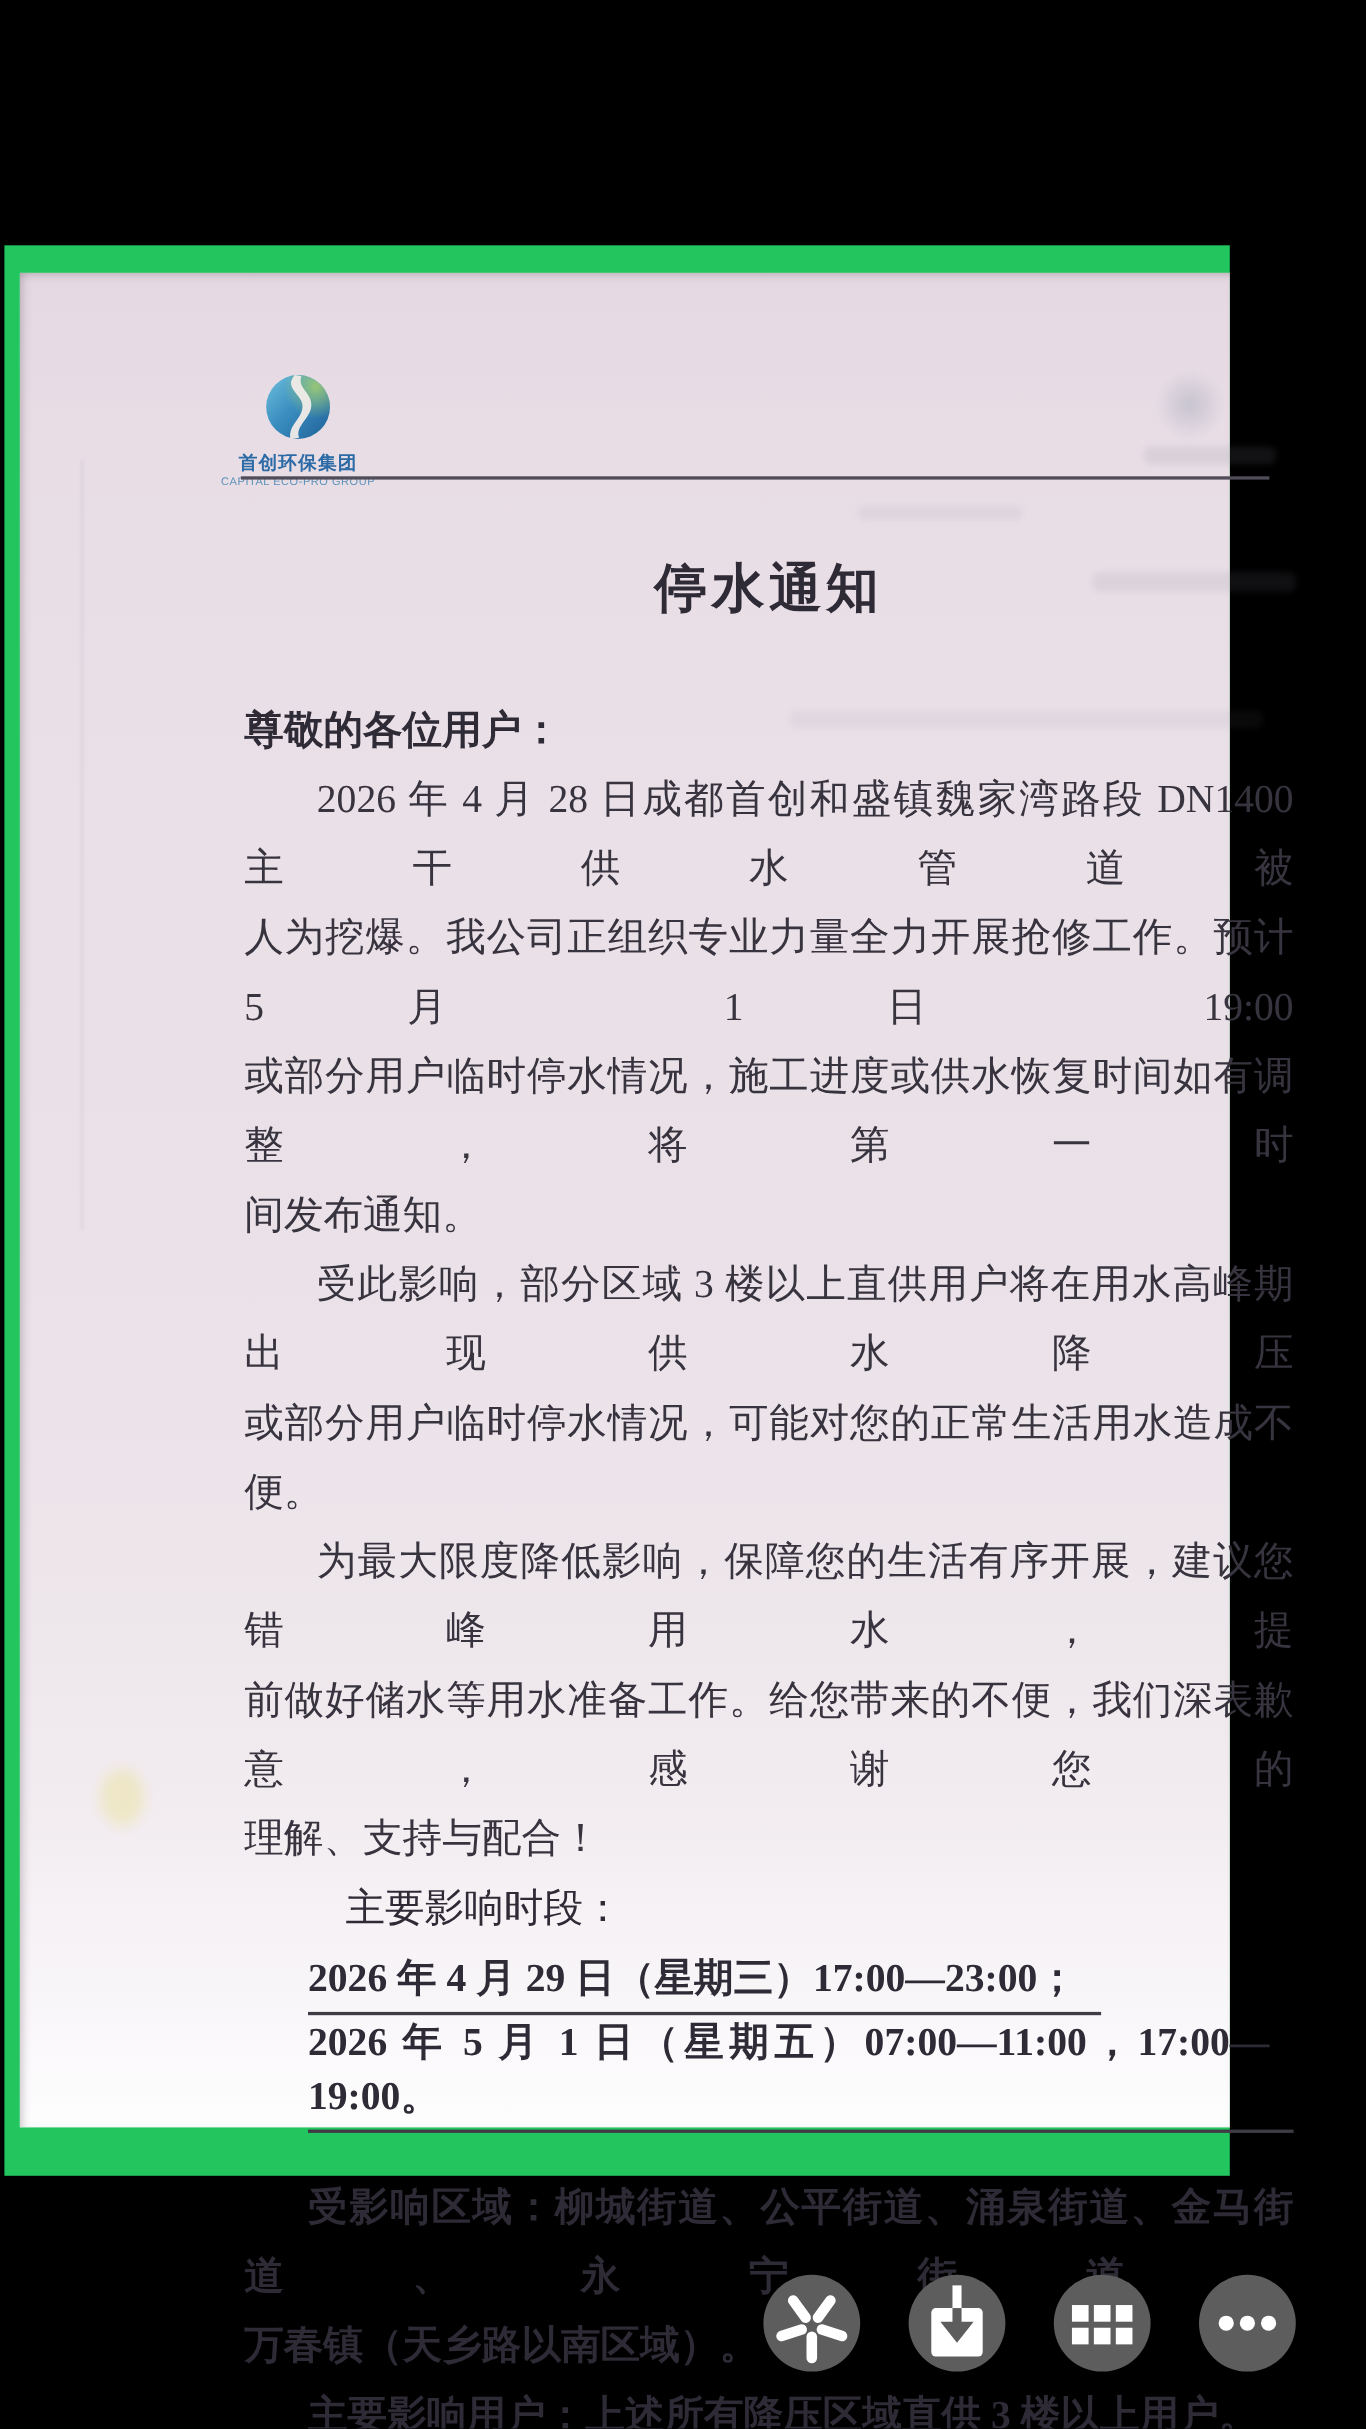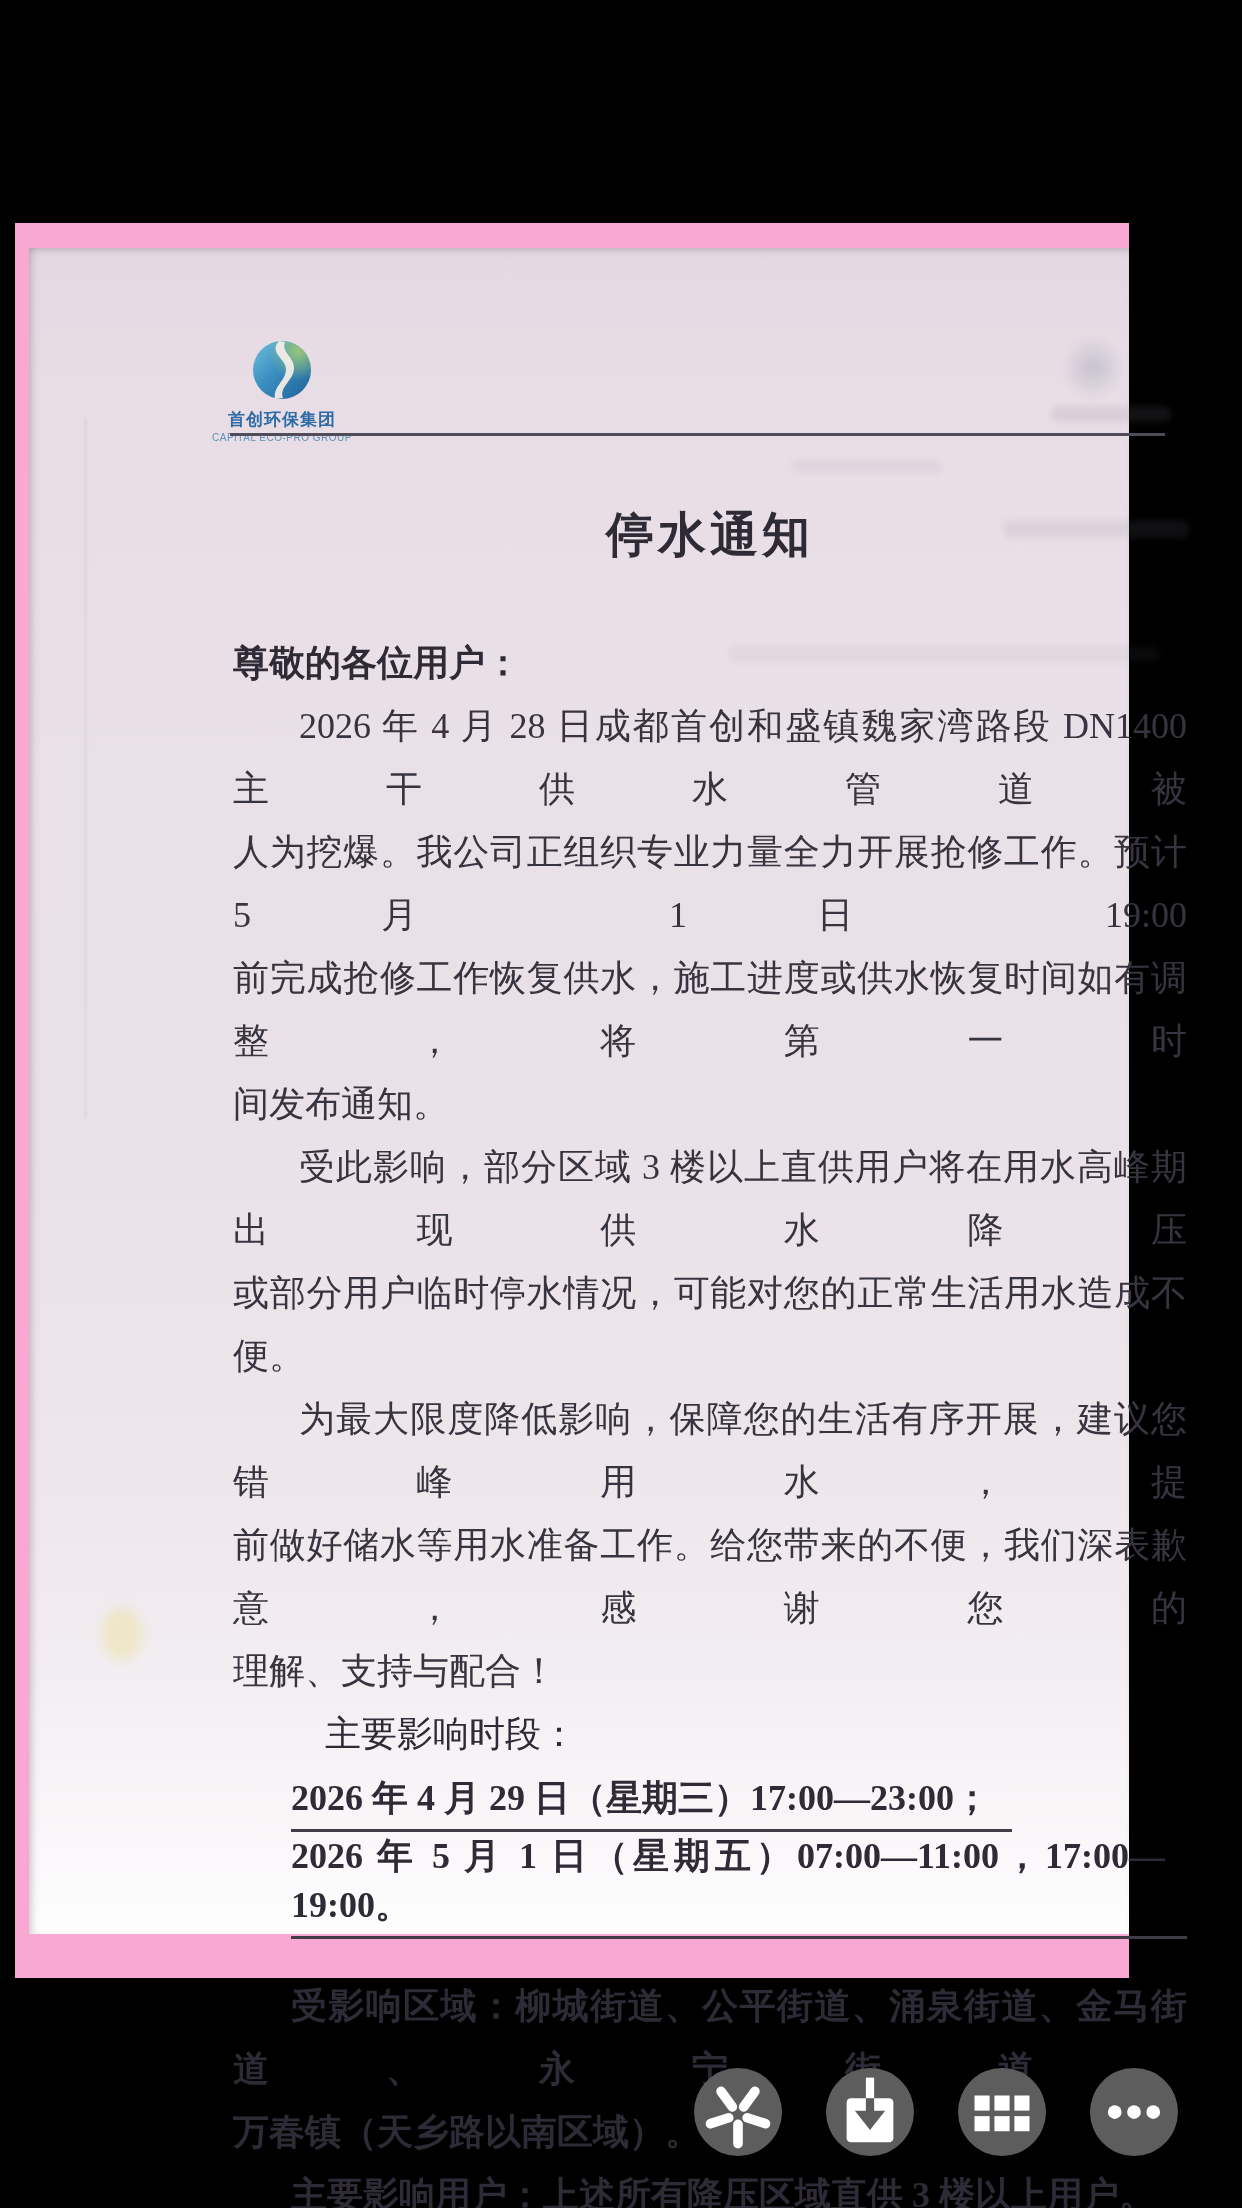--- a/index.html
+++ b/index.html
@@ -1,19 +1,19 @@
 <!DOCTYPE html>
 <html><head>
 <meta charset="utf-8">
 <style>
   html,body{margin:0;padding:0;background:#000;}
   .screen{position:relative;width:1242px;height:2208px;margin:0 auto;background:#000;overflow:hidden;
           font-family:"Liberation Serif","DejaVu Serif",serif;}
   
-  .photo{position:absolute;left:15px;top:223px;width:1114px;height:1755px;background:#f9a8d4;}
+  .photo{position:absolute;left:4px;top:223px;width:1114px;height:1755px;background:#22c55e;}
   .paper{position:absolute;left:14px;right:0;top:25px;bottom:44px;
          background:linear-gradient(180deg,#e4d9e2 0%,#e8dde5 8%,#eae0e7 30%,#eae2e8 55%,#ede6eb 72%,#f3eef2 85%,#fbf9fb 96%,#fefefe 100%);
          box-shadow:inset 7px 0 9px -5px rgba(90,70,90,.30), inset 0 7px 9px -6px rgba(90,70,90,.30);}
   
   .bleed{position:absolute;filter:blur(3px);background:#827d90;border-radius:6px;}
   .bleed-circle{position:absolute;left:1032px;top:88px;width:64px;height:64px;border-radius:50%;
                 background:radial-gradient(circle,rgba(105,125,150,.26),rgba(105,125,150,0) 70%);filter:blur(2px);}
   .b1{left:1022px;top:158px;width:120px;height:16px;opacity:.14;}
   .b2{left:762px;top:212px;width:150px;height:13px;opacity:.09;}
   .b3{left:975px;top:272px;width:185px;height:18px;opacity:.12;}
@@ -89,21 +89,21 @@
 
       <div class="rule"></div>
 
       <div class="doc-title">停水通知</div>
 
       <div class="doc">
         <div class="greeting">尊敬的各位用户：</div>
         <div>
             <div class="line indent fill">2026 年 4 月 28 日成都首创和盛镇魏家湾路段 DN1400 主干供水管道被</div>
             <div class="line fill">人为挖爆。我公司正组织专业力量全力开展抢修工作。预计 5 月 1 日 19:00</div>
-            <div class="line fill">前完成抢修工作恢复供水，施工进度或供水恢复时间如有调整，将第一时</div>
+            <div class="line fill">或部分用户临时停水情况，施工进度或供水恢复时间如有调整，将第一时</div>
             <div class="line">间发布通知。</div>
           </div>
         <div>
             <div class="line indent fill">受此影响，部分区域 3 楼以上直供用户将在用水高峰期出现供水降压</div>
             <div class="line">或部分用户临时停水情况，可能对您的正常生活用水造成不便。</div>
           </div>
         <div>
             <div class="line indent fill">为最大限度降低影响，保障您的生活有序开展，建议您错峰用水，提</div>
             <div class="line fill">前做好储水等用水准备工作。给您带来的不便，我们深表歉意，感谢您的</div>
             <div class="line">理解、支持与配合！</div>

